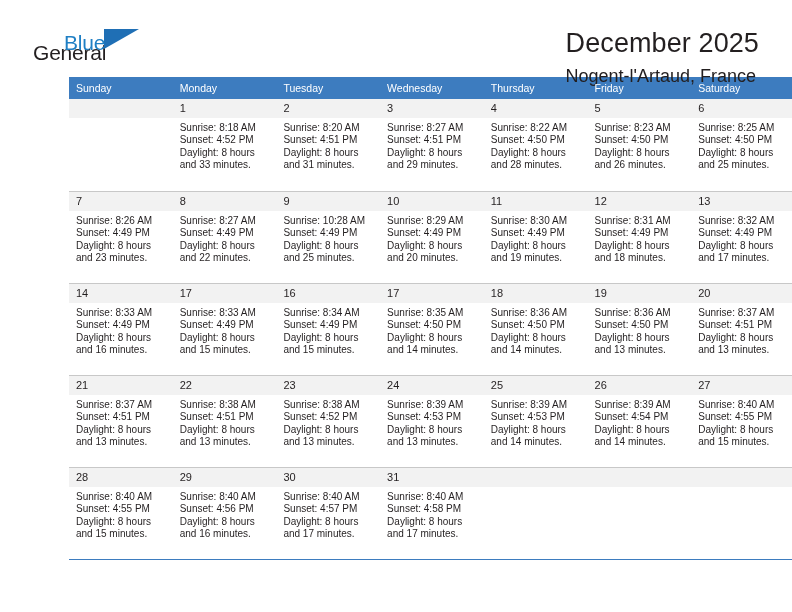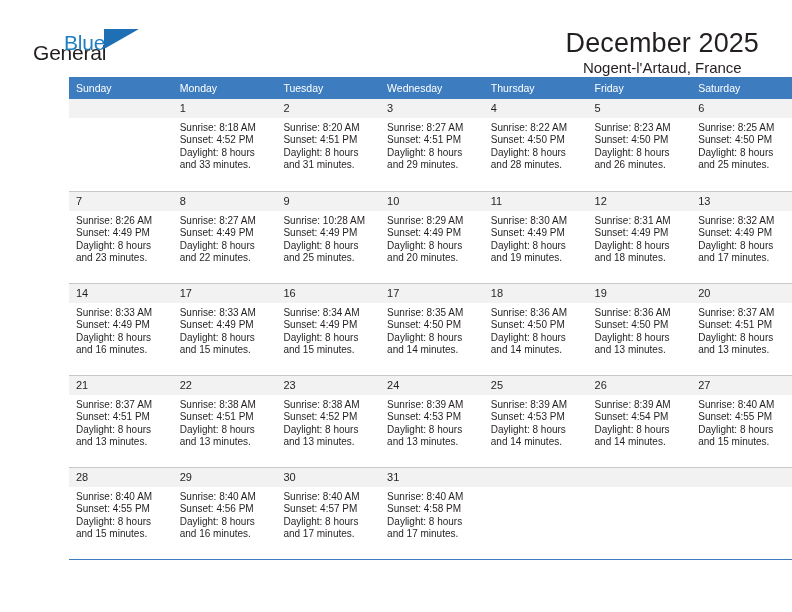--- a/index.html
+++ b/index.html
@@ -58,35 +58,35 @@
   .logo-blue {
     position: absolute;
     left: 31px;
     top: 6px;
     font-size: 21px;
     letter-spacing: -0.2px;
     color: #1f7fc4;
     line-height: 22px;
   }
   .title-block {
-    text-align: center;
+    text-align: left;
     padding-top: 2px;
   }
   .cal-title {
     font-size: 27px;
     font-weight: normal;
     color: #231f20;
     line-height: 30px;
     letter-spacing: 0.1px;
   }
   .cal-subtitle {
-    font-size: 15px;
+    font-size: 18px;
     color: #231f20;
     line-height: 20px;
-    margin-top: 0;
+    margin-top: 8px;
   }
 
   
   .calendar {
     width: 726px;
     border-collapse: collapse;
     table-layout: fixed;
     margin-top: 5px;
   }
   .calendar th {

